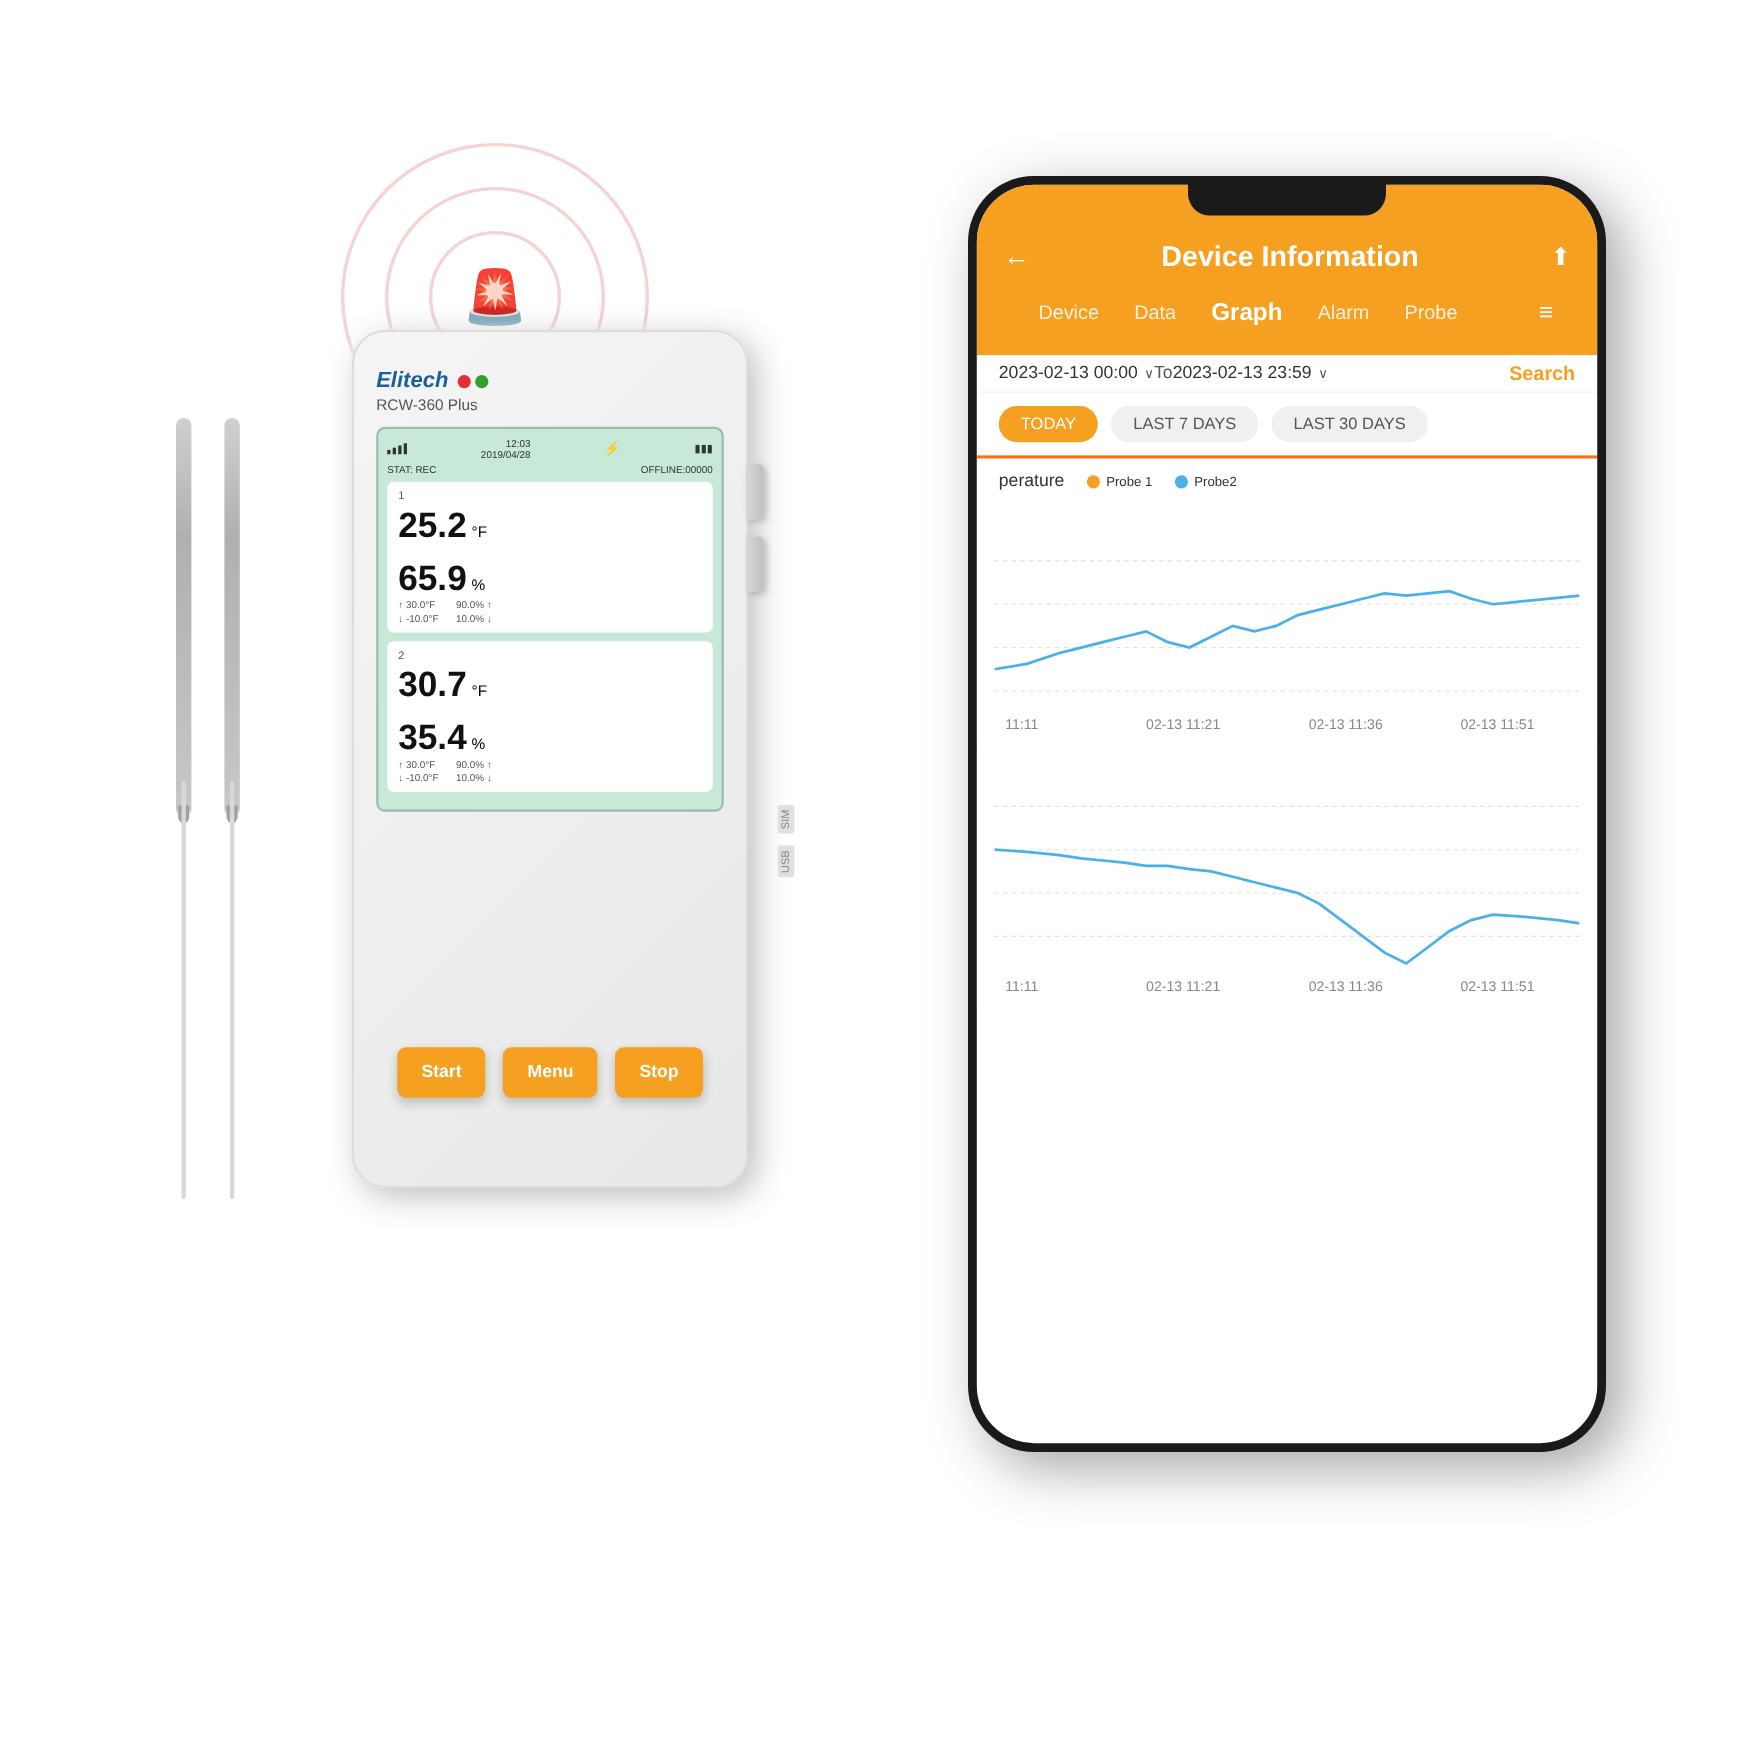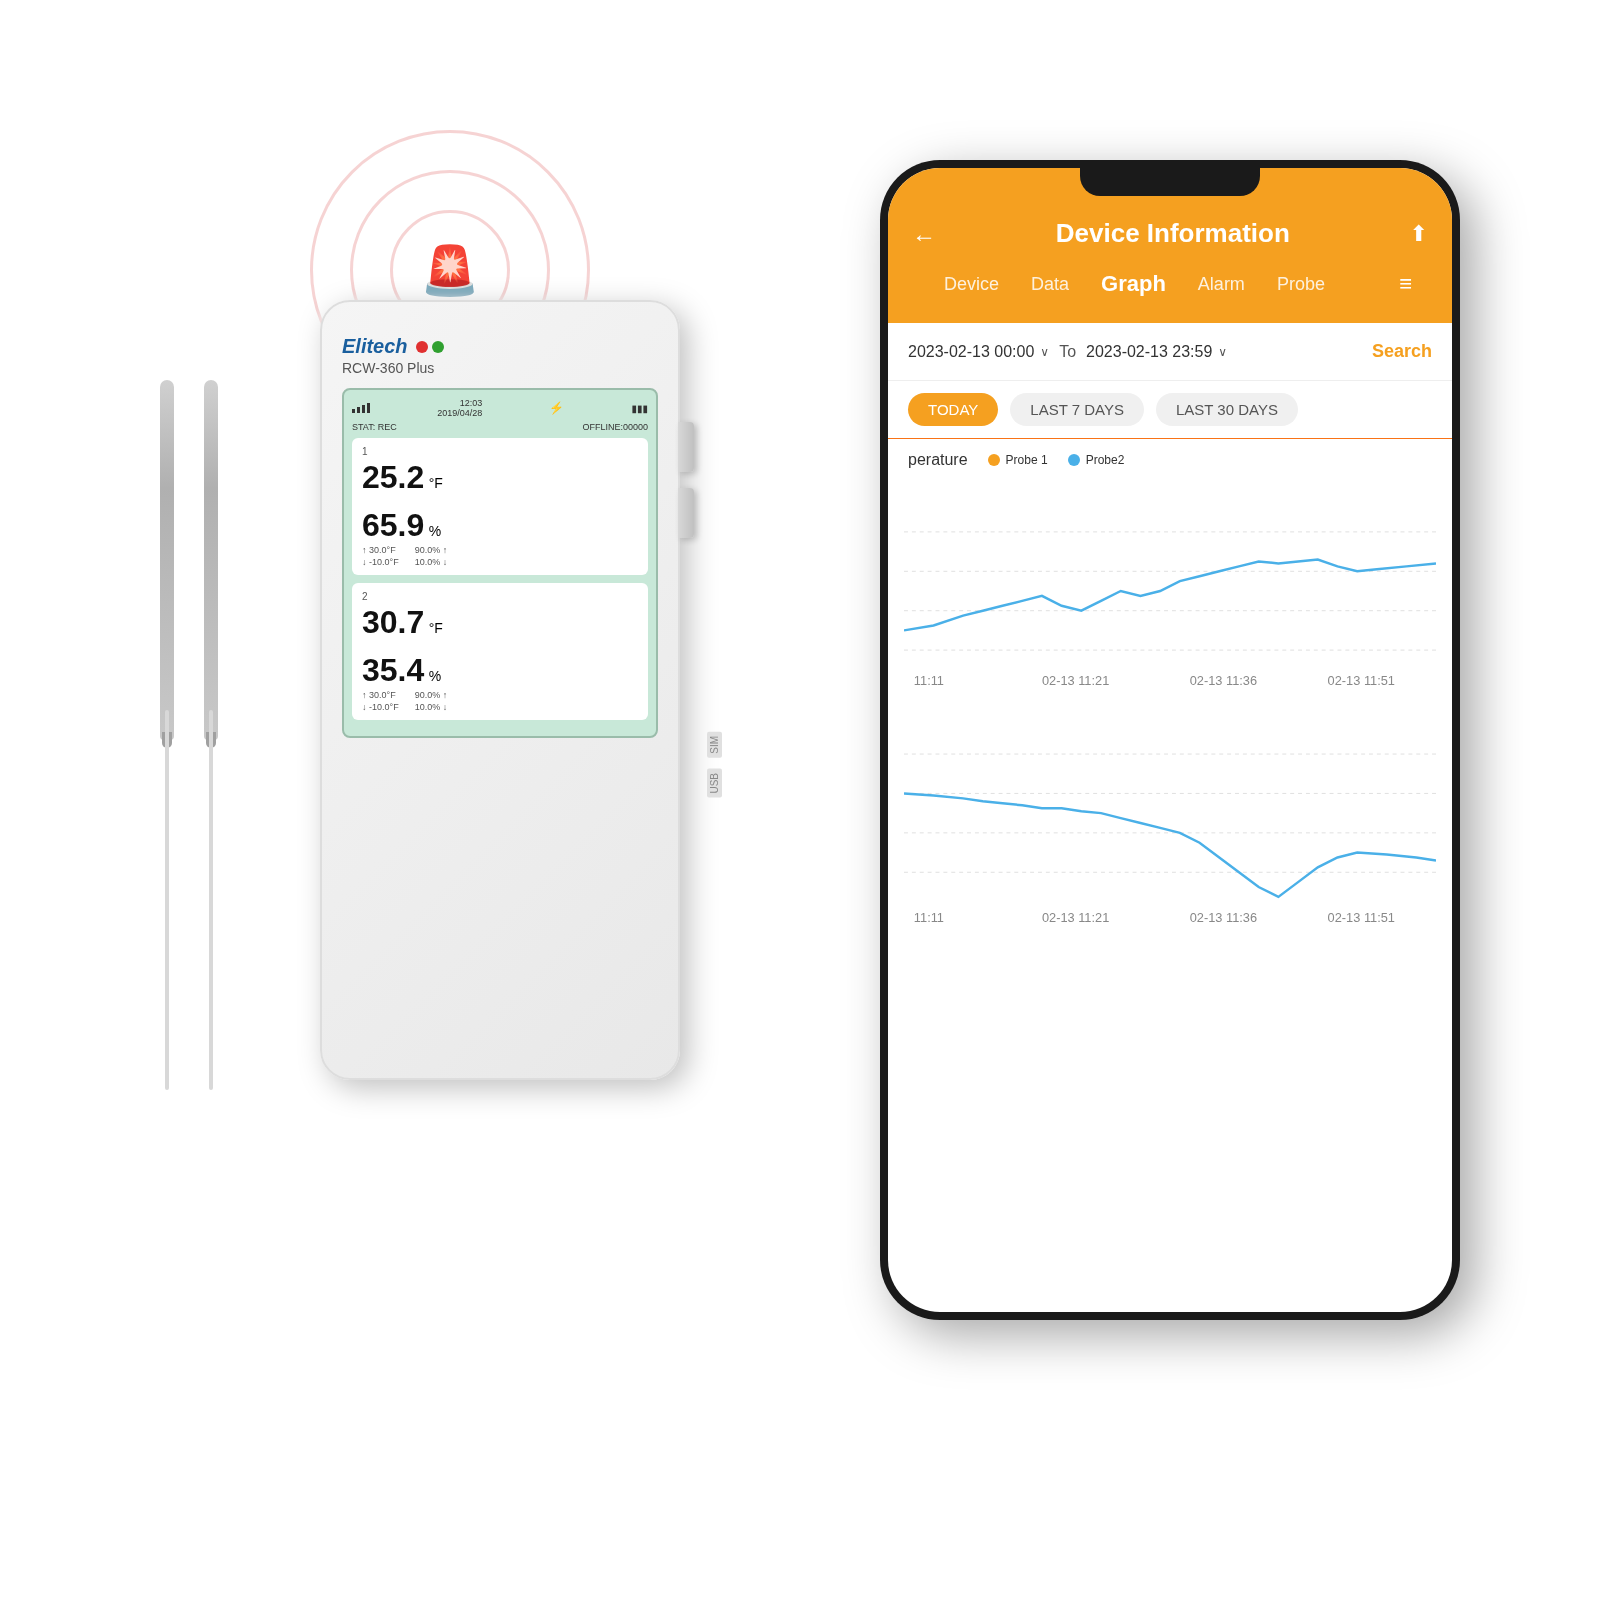--- a/index.html
+++ b/index.html
@@ -309,22 +309,21 @@
     }
     .menu-icon {
       color: white;
       font-size: 22px;
       margin-left: auto;
     }
     
     .date-range {
       display: flex;
       align-items: center;
-      padding: 18px 20px;
-      gap: 10px;
+      padding: 6px 20px;
       background: white;
       border-bottom: 1px solid #eee;
     }
     .date-pill {
       display: flex;
       align-items: center;
       gap: 6px;
       font-size: 16px;
       color: #333;
     }
@@ -336,21 +335,21 @@
       font-size: 18px;
       font-weight: bold;
       cursor: pointer;
     }
     
     .quick-filters {
       display: flex;
       gap: 12px;
       padding: 12px 20px;
       background: white;
-      border-bottom: 1px solid #f97316;
+      border-bottom: 3px solid #f97316;
     }
     .filter-btn {
       padding: 8px 20px;
       border-radius: 20px;
       font-size: 15px;
       cursor: pointer;
       border: none;
     }
     .filter-btn.active {
       background: #f5a020;
@@ -524,20 +523,25 @@
     <div class="device-side-buttons">
       <div class="side-btn"></div>
       <div class="side-btn"></div>
     </div>
 
     <div style="position:absolute; right:-44px; bottom:280px; display:flex; flex-direction:column; gap:12px;">
       <div class="slot-label">SIM</div>
       <div class="slot-label">USB</div>
     </div>
 
+    <div class="device-buttons">
+      <button class="action-btn">Start</button>
+      <button class="action-btn">Menu</button>
+      <button class="action-btn">Stop</button>
+    </div>
   </div>
 
   <div class="phone">
     <div class="phone-notch"></div>
     <div class="phone-screen">
 
       <div class="app-header">
         <div class="app-nav-top">
           <span class="back-arrow">←</span>
           <span class="app-title">Device Information</span>

